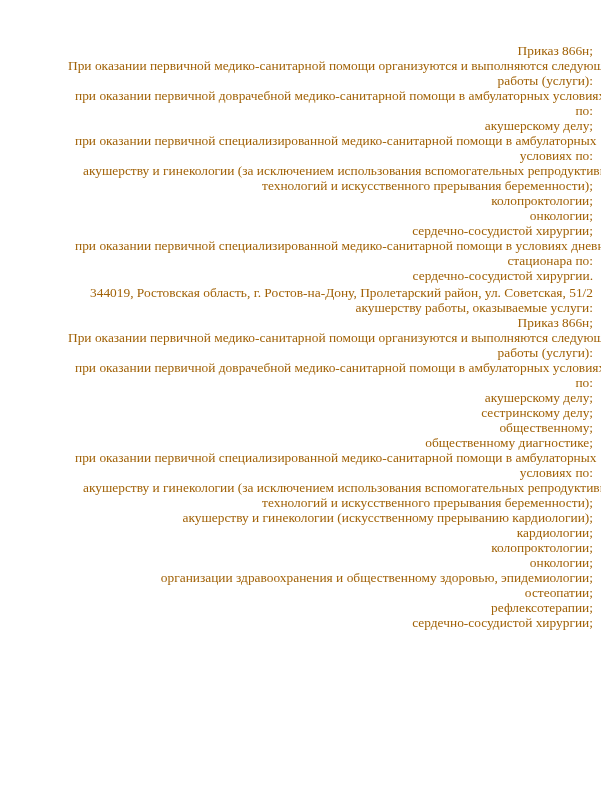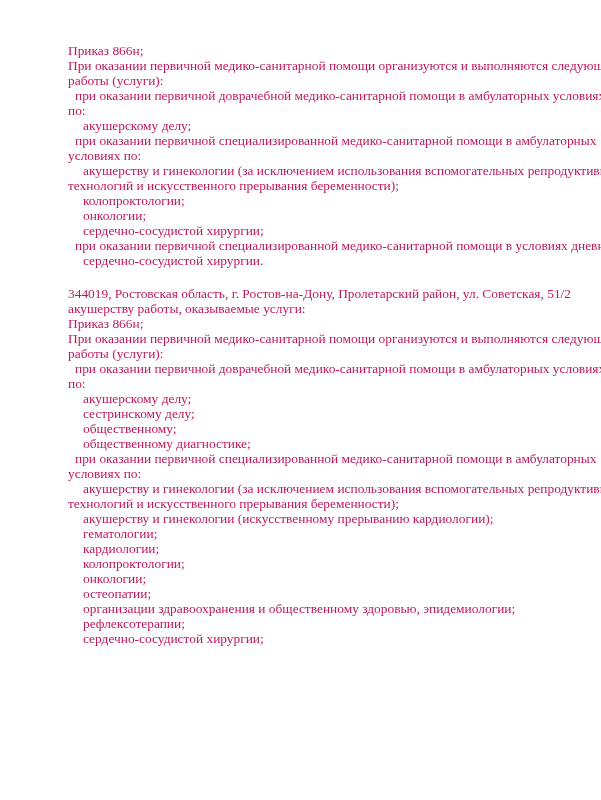--- a/index.html
+++ b/index.html
@@ -22,71 +22,71 @@
     position: absolute;
     left: 68px;
     top: 43px;
     width: 525px;
     font-family: "Liberation Serif", "DejaVu Serif", serif;
     font-size: 13.4px;
     line-height: 15px;
     color: #202020;
   }
   .section { display: block; }
-  .section + .section { margin-top: 18px; }
+  .section + .section { margin-top: 2px; }
   .ln {
     white-space: pre;
     overflow: visible;
   }
   .ind-0 { padding-left: 0; }
   .ind-1 { padding-left: 7px; }
   .ind-2 { padding-left: 15px; }
 </style>
 </head>
 <body style="background: rgb(255, 255, 255);">
 
 <div class="page">
-  <div class="doc-text" style="color: #be185d;">
+  <div class="doc-text" style="color: #a16207; text-align: right;">
       <div class="section">
         <div class="ln ind-0">Приказ 866н;</div>
         <div class="ln ind-0">При оказании первичной медико-санитарной помощи организуются и выполняются следующие</div>
         <div class="ln ind-0">работы (услуги):</div>
         <div class="ln ind-1">при оказании первичной доврачебной медико-санитарной помощи в амбулаторных условиях</div>
         <div class="ln ind-0">по:</div>
         <div class="ln ind-2">акушерскому делу;</div>
         <div class="ln ind-1">при оказании первичной специализированной медико-санитарной помощи в амбулаторных</div>
         <div class="ln ind-0">условиях по:</div>
         <div class="ln ind-2">акушерству и гинекологии (за исключением использования вспомогательных репродуктивных</div>
         <div class="ln ind-0">технологий и искусственного прерывания беременности);</div>
         <div class="ln ind-2">колопроктологии;</div>
         <div class="ln ind-2">онкологии;</div>
         <div class="ln ind-2">сердечно-сосудистой хирургии;</div>
         <div class="ln ind-1">при оказании первичной специализированной медико-санитарной помощи в условиях дневного</div>
+        <div class="ln ind-0">стационара по:</div>
         <div class="ln ind-2">сердечно-сосудистой хирургии.</div>
       </div>
       <div class="section">
         <div class="ln ind-0">344019, Ростовская область, г. Ростов-на-Дону, Пролетарский район, ул. Советская, 51/2</div>
         <div class="ln ind-0">акушерству работы, оказываемые услуги:</div>
         <div class="ln ind-0">Приказ 866н;</div>
         <div class="ln ind-0">При оказании первичной медико-санитарной помощи организуются и выполняются следующие</div>
         <div class="ln ind-0">работы (услуги):</div>
         <div class="ln ind-1">при оказании первичной доврачебной медико-санитарной помощи в амбулаторных условиях</div>
         <div class="ln ind-0">по:</div>
         <div class="ln ind-2">акушерскому делу;</div>
         <div class="ln ind-2">сестринскому делу;</div>
         <div class="ln ind-2">общественному;</div>
         <div class="ln ind-2">общественному диагностике;</div>
         <div class="ln ind-1">при оказании первичной специализированной медико-санитарной помощи в амбулаторных</div>
         <div class="ln ind-0">условиях по:</div>
         <div class="ln ind-2">акушерству и гинекологии (за исключением использования вспомогательных репродуктивных</div>
         <div class="ln ind-0">технологий и искусственного прерывания беременности);</div>
         <div class="ln ind-2">акушерству и гинекологии (искусственному прерыванию кардиологии);</div>
-        <div class="ln ind-2">гематологии;</div>
         <div class="ln ind-2">кардиологии;</div>
         <div class="ln ind-2">колопроктологии;</div>
         <div class="ln ind-2">онкологии;</div>
+        <div class="ln ind-2">организации здравоохранения и общественному здоровью, эпидемиологии;</div>
         <div class="ln ind-2">остеопатии;</div>
-        <div class="ln ind-2">организации здравоохранения и общественному здоровью, эпидемиологии;</div>
         <div class="ln ind-2">рефлексотерапии;</div>
         <div class="ln ind-2">сердечно-сосудистой хирургии;</div>
       </div>
     </div>
 </div>
 
 </body></html>

